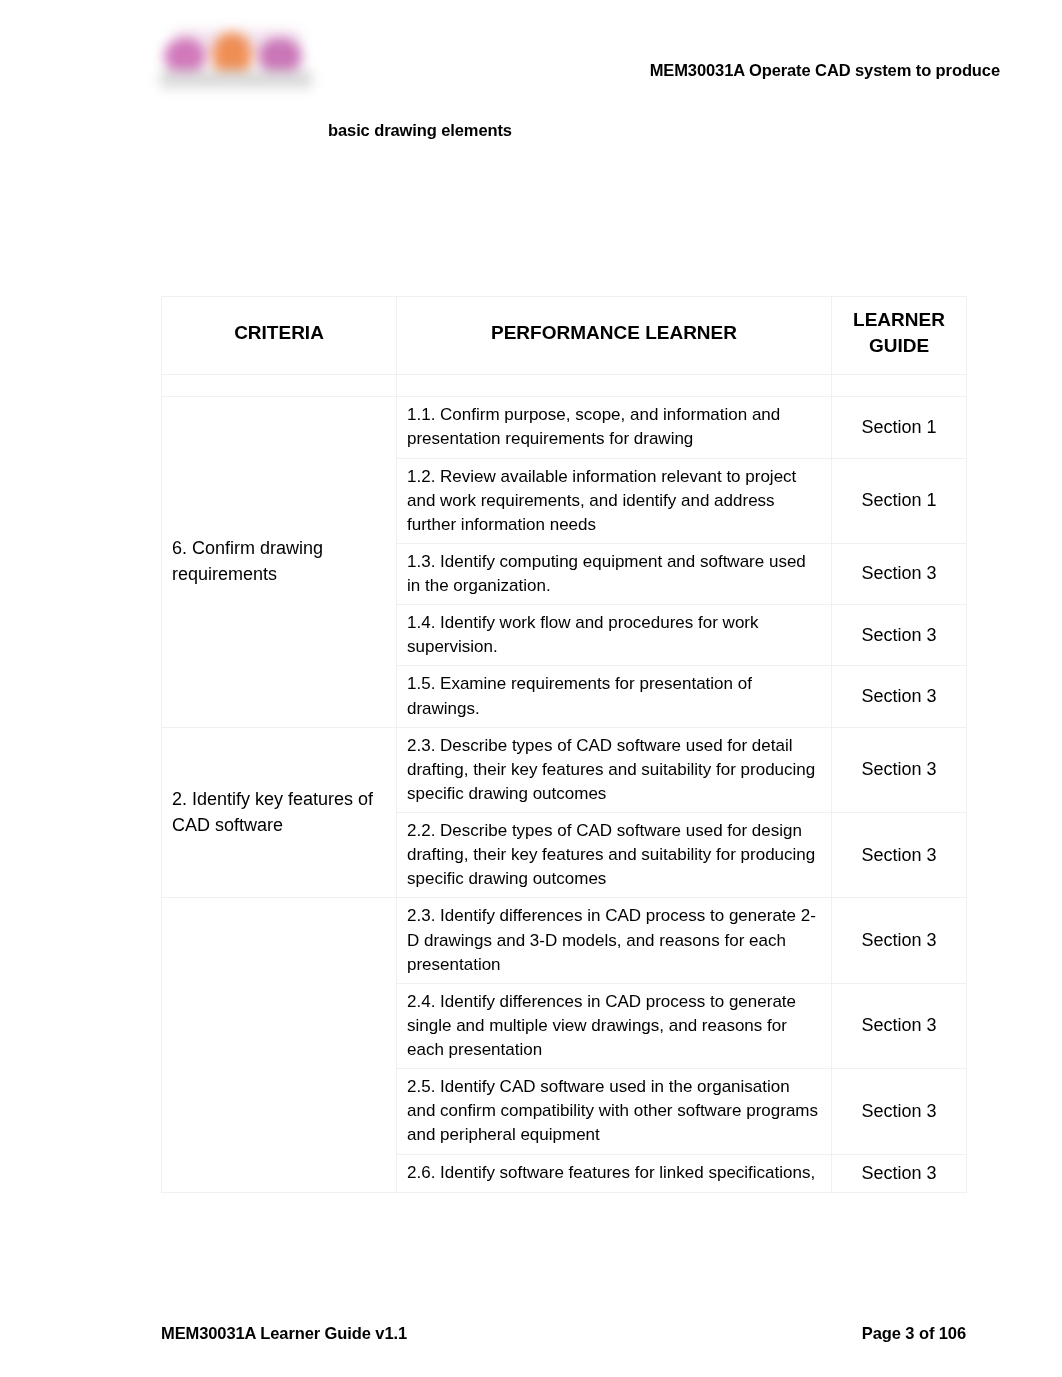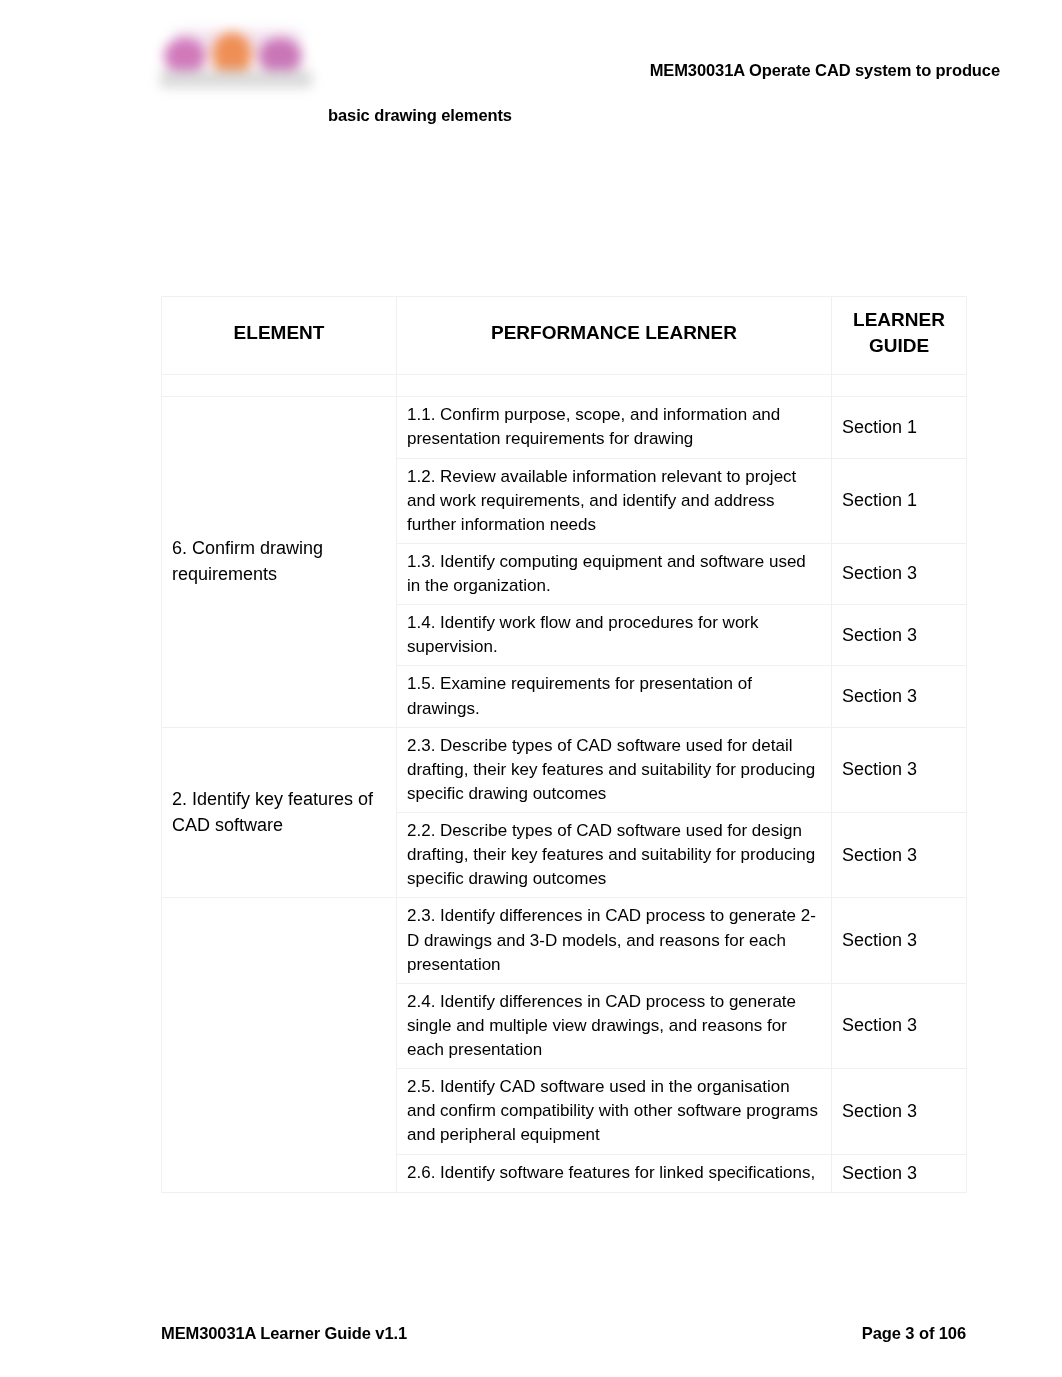--- a/index.html
+++ b/index.html
@@ -60,21 +60,21 @@
     width: 420px;
     text-align: right;
     font-size: 16.5px;
     font-weight: bold;
     line-height: 1.25;
     letter-spacing: -0.1px;
   }
   .header-title-left {
     position: absolute;
     left: 168px;
-    top: 79px;
+    top: 94px;
     font-size: 16.5px;
     font-weight: bold;
     line-height: 1.25;
     letter-spacing: -0.1px;
   }
 
   
   .body-area {
     position: absolute;
     left: 160px;
@@ -140,21 +140,21 @@
   }
   .cell-criteria {
     font-size: 17px;
     line-height: 1.42;
     padding-left: 16px;
     padding-right: 6px;
     vertical-align: middle;
   }
   .cell-guide {
     font-size: 18px;
-    text-align: left;
+    text-align: center;
     vertical-align: middle;
     line-height: 1.4;
   }
   .spacer-row td {
     height: 22px;
     padding: 0;
     border-top: 1px solid #f0f0f0;
     border-bottom: 1px solid #f0f0f0;
   }
 
@@ -190,21 +190,21 @@
 
 
   <table class="epc-table">
     <colgroup>
       <col class="col-element">
       <col class="col-criteria">
       <col class="col-guide">
     </colgroup>
     <thead>
       <tr>
-        <th>ELEMENT</th>
+        <th>CRITERIA</th>
         <th>PERFORMANCE LEARNER</th>
         <th>
           <span>LEARNER</span><br>
           <span>GUIDE</span>
         </th>
       </tr>
     </thead>
     <tbody id="table-body">
         <tr class="spacer-row">
           <td></td>

